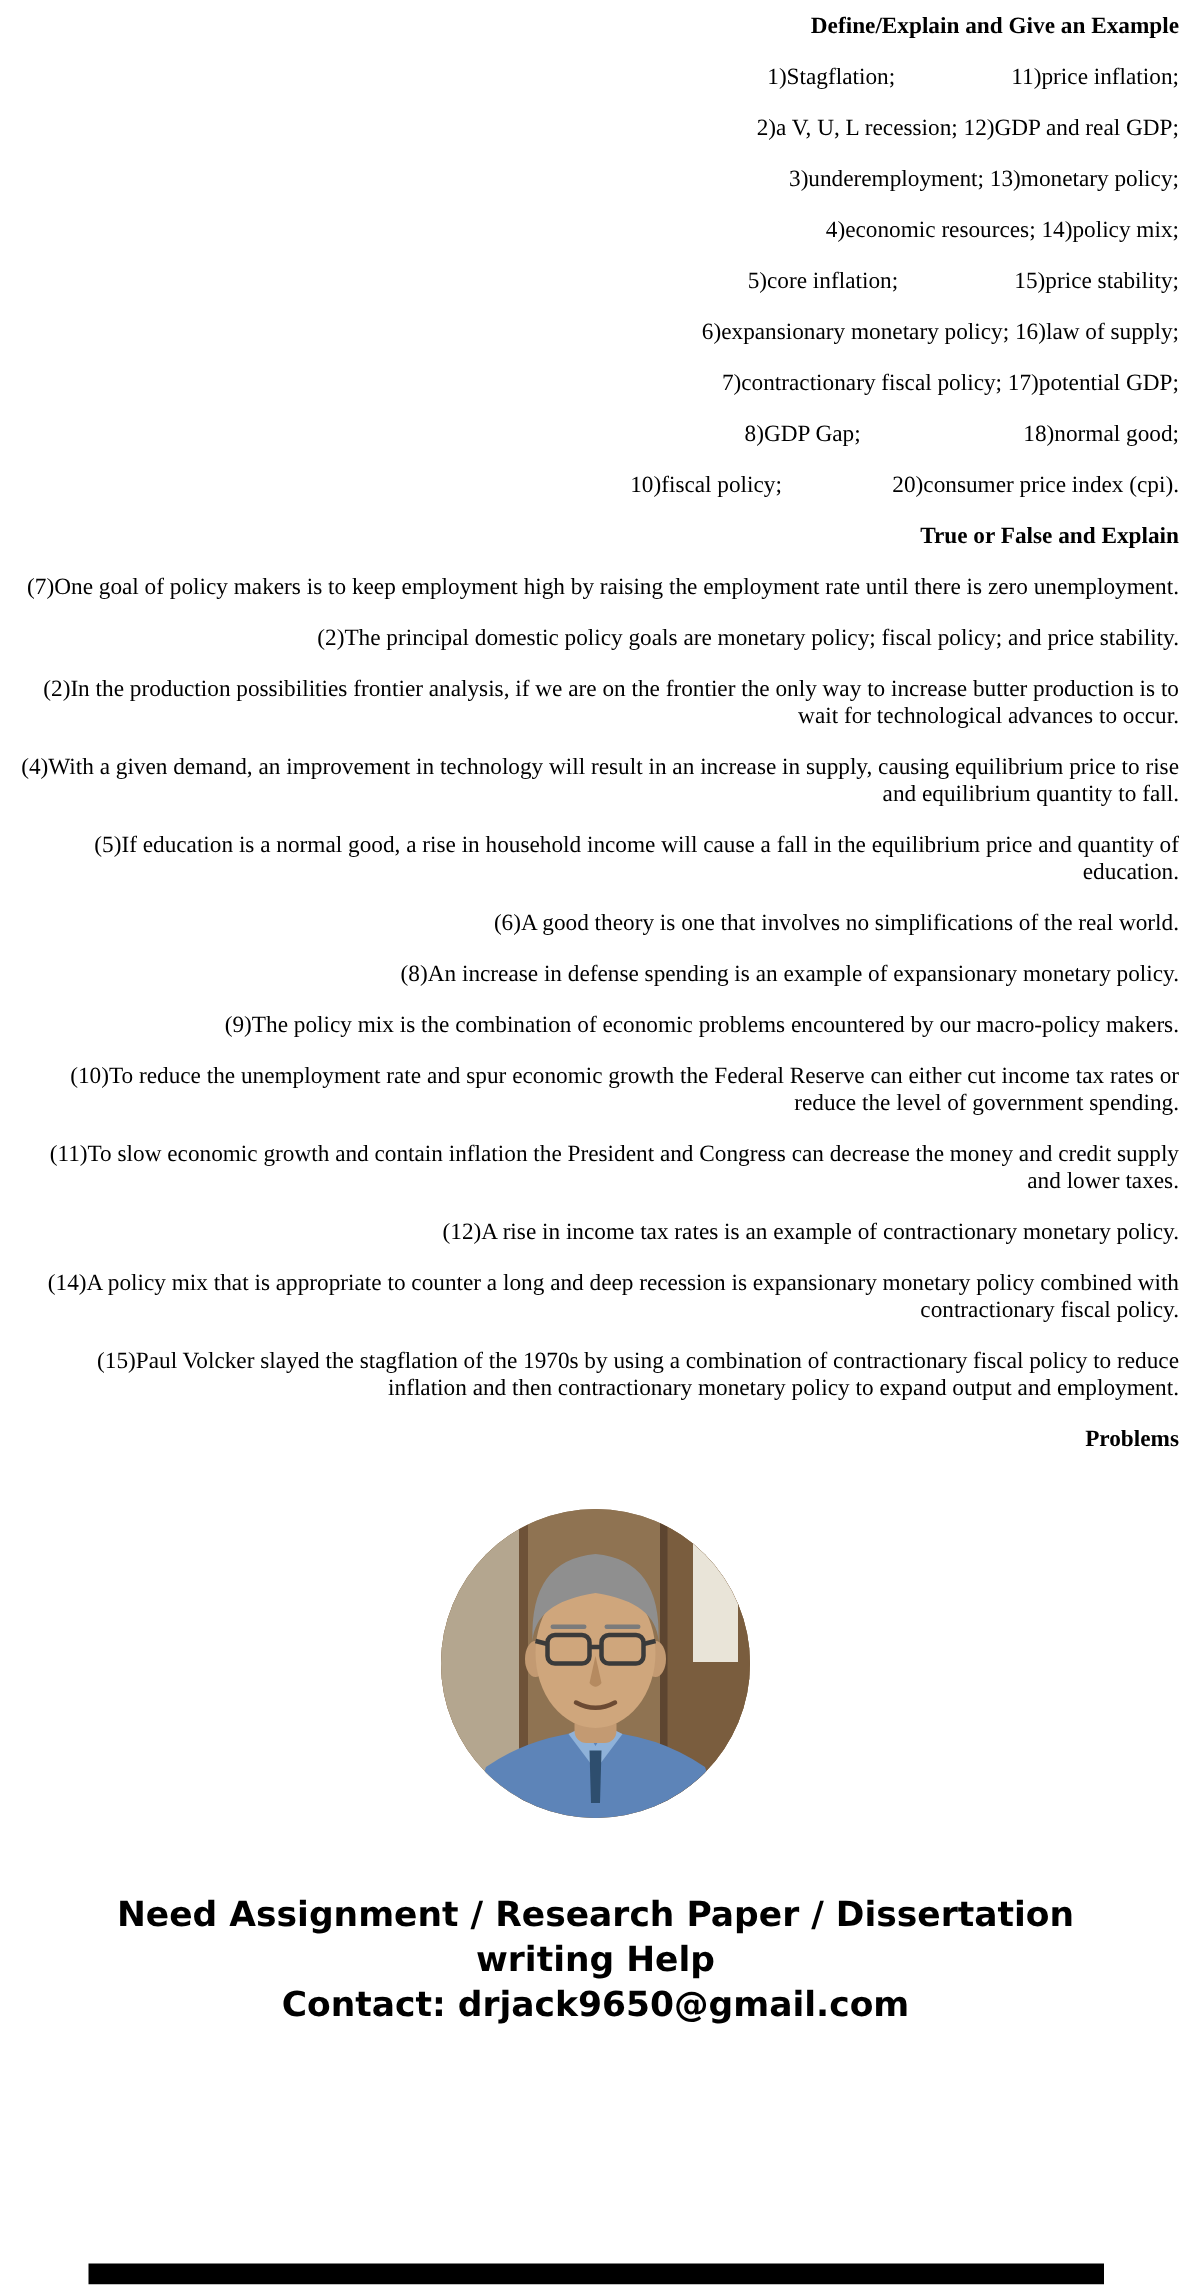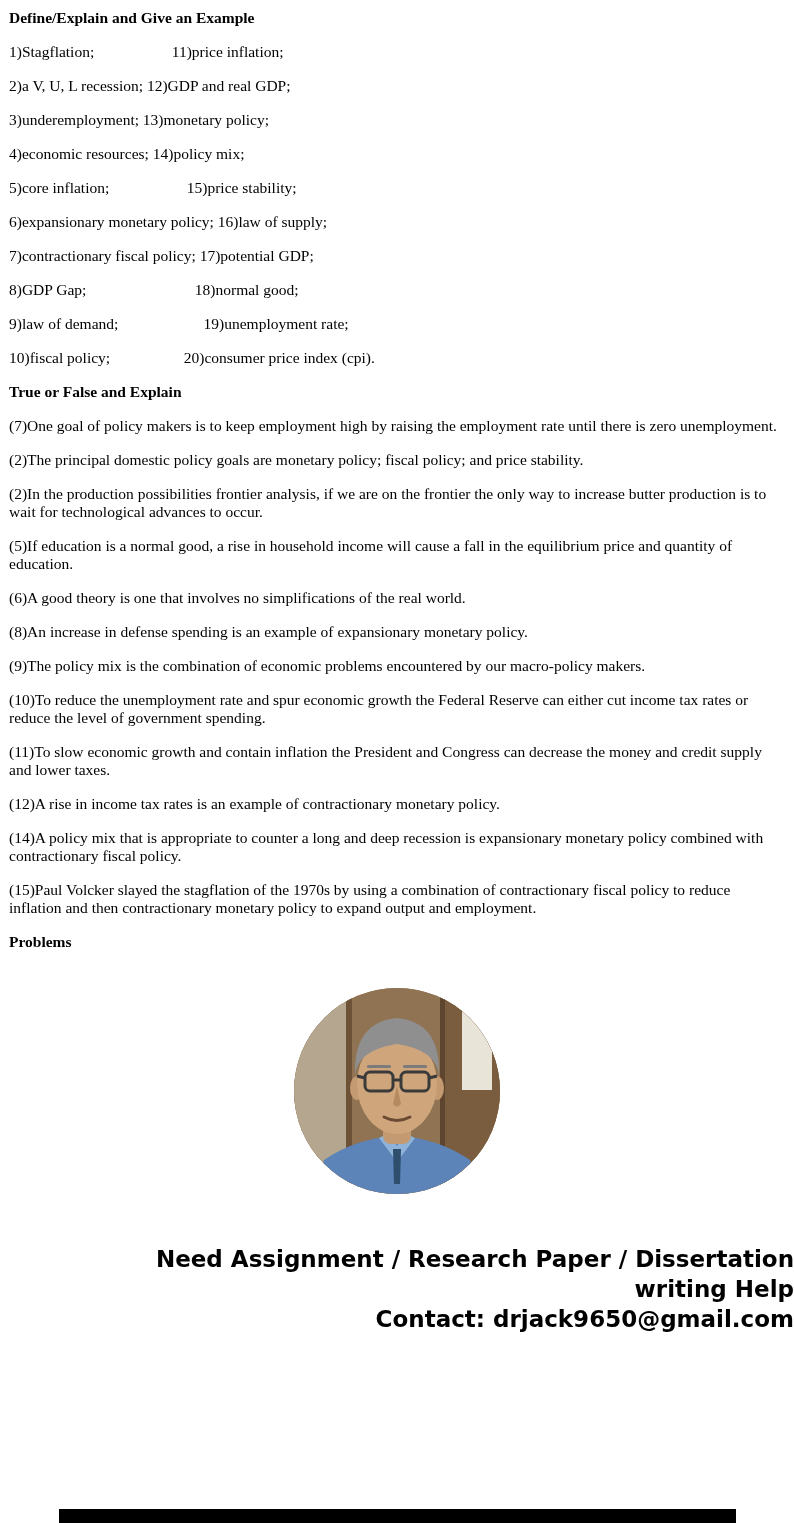--- a/index.html
+++ b/index.html
@@ -3,31 +3,31 @@
 <meta charset="utf-8">
 <style>
   html,body{margin:0;padding:0;}
   body{
     width:794px;height:1523px;position:relative;overflow:hidden;
     background:#ffffff;color:#000;
     font-family:"Liberation Serif", serif;
   }
   .text-col{padding:9px 8px 0 9px;}
   .para, .sec-heading{
-    font-size:15.5px;line-height:18px;margin:0 0 16px 0;
+    font-size:15.5px;line-height:18px;margin:0 0 16px 0;text-align:right;
   }
   .sec-heading{font-weight:700;}
   .pair{white-space:pre-wrap;}
   .avatar{
     width:206px;height:206px;border-radius:50%;overflow:hidden;
     margin:37px auto 0;background:#8f7352;
   }
   .avatar svg{display:block;}
   .footer{
-    margin-top:50px;text-align:right;
+    margin-top:50px;text-align:center;
     font-family:"DejaVu Sans", sans-serif;font-weight:700;
     font-size:23px;line-height:30px;color:#000;
   }
   .bottom-bar{
     position:absolute;left:59px;right:58px;bottom:0;height:14px;background:#000;
   }
 </style>
 </head>
 <body>
 
@@ -36,27 +36,27 @@
 
     <h2 class="sec-heading">Define/Explain and Give an Example</h2>
     <p class="para pair">1)Stagflation;                    11)price inflation;</p>
     <p class="para pair">2)a V, U, L recession; 12)GDP and real GDP;</p>
     <p class="para pair">3)underemployment; 13)monetary policy;</p>
     <p class="para pair">4)economic resources; 14)policy mix;</p>
     <p class="para pair">5)core inflation;                    15)price stability;</p>
     <p class="para pair">6)expansionary monetary policy; 16)law of supply;</p>
     <p class="para pair">7)contractionary fiscal policy; 17)potential GDP;</p>
     <p class="para pair">8)GDP Gap;                            18)normal good;</p>
-    <p class="para pair">9)law of demand;                      19)unemployment rate;</p>
     <p class="para pair">10)fiscal policy;                   20)consumer price index (cpi).</p>
 
     <h2 class="sec-heading">True or False and Explain</h2>
     <p class="para">(7)One goal of policy makers is to keep employment high by raising the employment rate until there is zero unemployment.</p>
     <p class="para">(2)The principal domestic policy goals are monetary policy; fiscal policy; and price stability.</p>
     <p class="para">(2)In the production possibilities frontier analysis, if we are on the frontier the only way to increase butter production is to wait for technological advances to occur.</p>
+    <p class="para">(4)With a given demand, an improvement in technology will result in an increase in supply, causing equilibrium price to rise and equilibrium quantity to fall.</p>
     <p class="para">(5)If education is a normal good, a rise in household income will cause a fall in the equilibrium price and quantity of education.</p>
     <p class="para">(6)A good theory is one that involves no simplifications of the real world.</p>
     <p class="para">(8)An increase in defense spending is an example of expansionary monetary policy.</p>
     <p class="para">(9)The policy mix is the combination of economic problems encountered by our macro-policy makers.</p>
     <p class="para">(10)To reduce the unemployment rate and spur economic growth the Federal Reserve can either cut income tax rates or reduce the level of government spending.</p>
     <p class="para">(11)To slow economic growth and contain inflation the President and Congress can decrease the money and credit supply and lower taxes.</p>
     <p class="para">(12)A rise in income tax rates is an example of contractionary monetary policy.</p>
     <p class="para">(14)A policy mix that is appropriate to counter a long and deep recession is expansionary monetary policy combined with contractionary fiscal policy.</p>
     <p class="para">(15)Paul Volcker slayed the stagflation of the 1970s by using a combination of contractionary fiscal policy to reduce inflation and then contractionary monetary policy to expand output and employment.</p>
 

